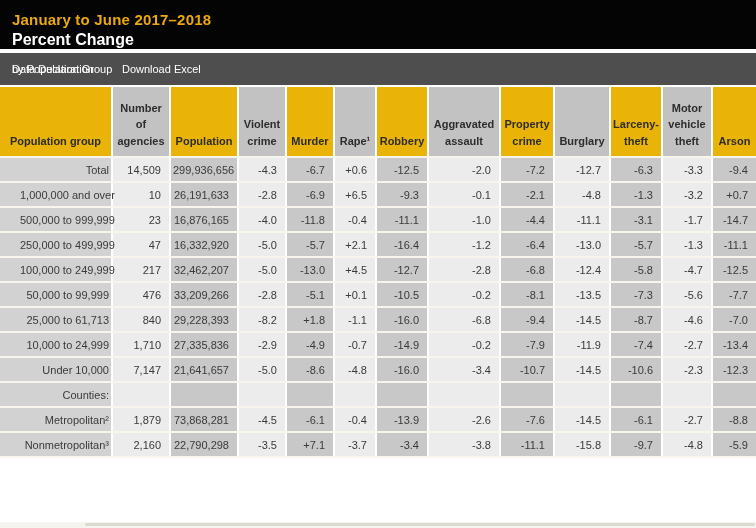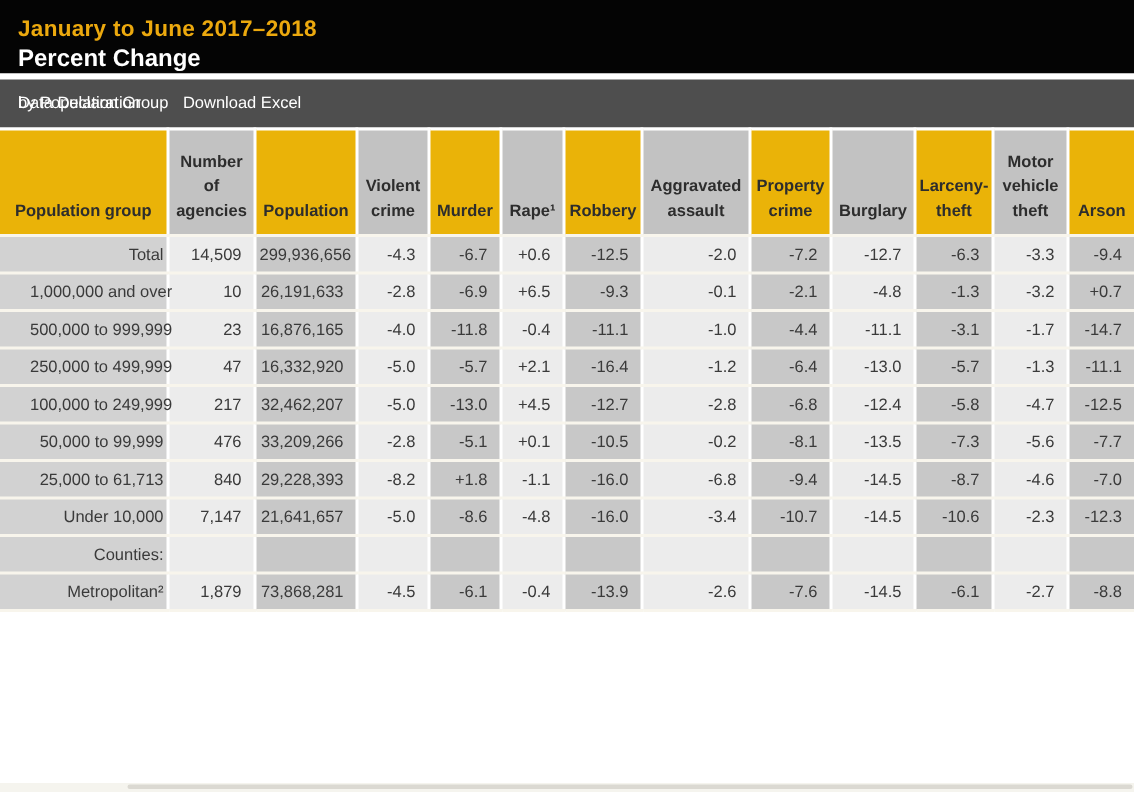--- a/index.html
+++ b/index.html
@@ -224,20 +224,35 @@
           <td class="c-light">-1.1</td>
           <td class="c-gray">-16.0</td>
           <td class="c-light">-6.8</td>
           <td class="c-gray">-9.4</td>
           <td class="c-light">-14.5</td>
           <td class="c-gray">-8.7</td>
           <td class="c-light">-4.6</td>
           <td class="c-gray">-7.0</td>
         </tr>
         <tr>
+          <td class="label c-first indent">10,000 to 24,999</td>
+          <td class="c-light">1,710</td>
+          <td class="c-gray">27,335,836</td>
+          <td class="c-light">-2.9</td>
+          <td class="c-gray">-4.9</td>
+          <td class="c-light">-0.7</td>
+          <td class="c-gray">-14.9</td>
+          <td class="c-light">-0.2</td>
+          <td class="c-gray">-7.9</td>
+          <td class="c-light">-11.9</td>
+          <td class="c-gray">-7.4</td>
+          <td class="c-light">-2.7</td>
+          <td class="c-gray">-13.4</td>
+        </tr>
+        <tr>
           <td class="label c-first indent">Under 10,000</td>
           <td class="c-light">7,147</td>
           <td class="c-gray">21,641,657</td>
           <td class="c-light">-5.0</td>
           <td class="c-gray">-8.6</td>
           <td class="c-light">-4.8</td>
           <td class="c-gray">-16.0</td>
           <td class="c-light">-3.4</td>
           <td class="c-gray">-10.7</td>
           <td class="c-light">-14.5</td>
@@ -268,20 +283,35 @@
           <td class="c-gray">-6.1</td>
           <td class="c-light">-0.4</td>
           <td class="c-gray">-13.9</td>
           <td class="c-light">-2.6</td>
           <td class="c-gray">-7.6</td>
           <td class="c-light">-14.5</td>
           <td class="c-gray">-6.1</td>
           <td class="c-light">-2.7</td>
           <td class="c-gray">-8.8</td>
         </tr>
+        <tr>
+          <td class="label c-first indent">Nonmetropolitan³</td>
+          <td class="c-light">2,160</td>
+          <td class="c-gray">22,790,298</td>
+          <td class="c-light">-3.5</td>
+          <td class="c-gray">+7.1</td>
+          <td class="c-light">-3.7</td>
+          <td class="c-gray">-3.4</td>
+          <td class="c-light">-3.8</td>
+          <td class="c-gray">-11.1</td>
+          <td class="c-light">-15.8</td>
+          <td class="c-gray">-9.7</td>
+          <td class="c-light">-4.8</td>
+          <td class="c-gray">-5.9</td>
+        </tr>
       </tbody>
   </table>
 
   <div class="bottom-bar">
     <div class="track"></div>
   </div>
 
 </div>
 
 </body></html>

